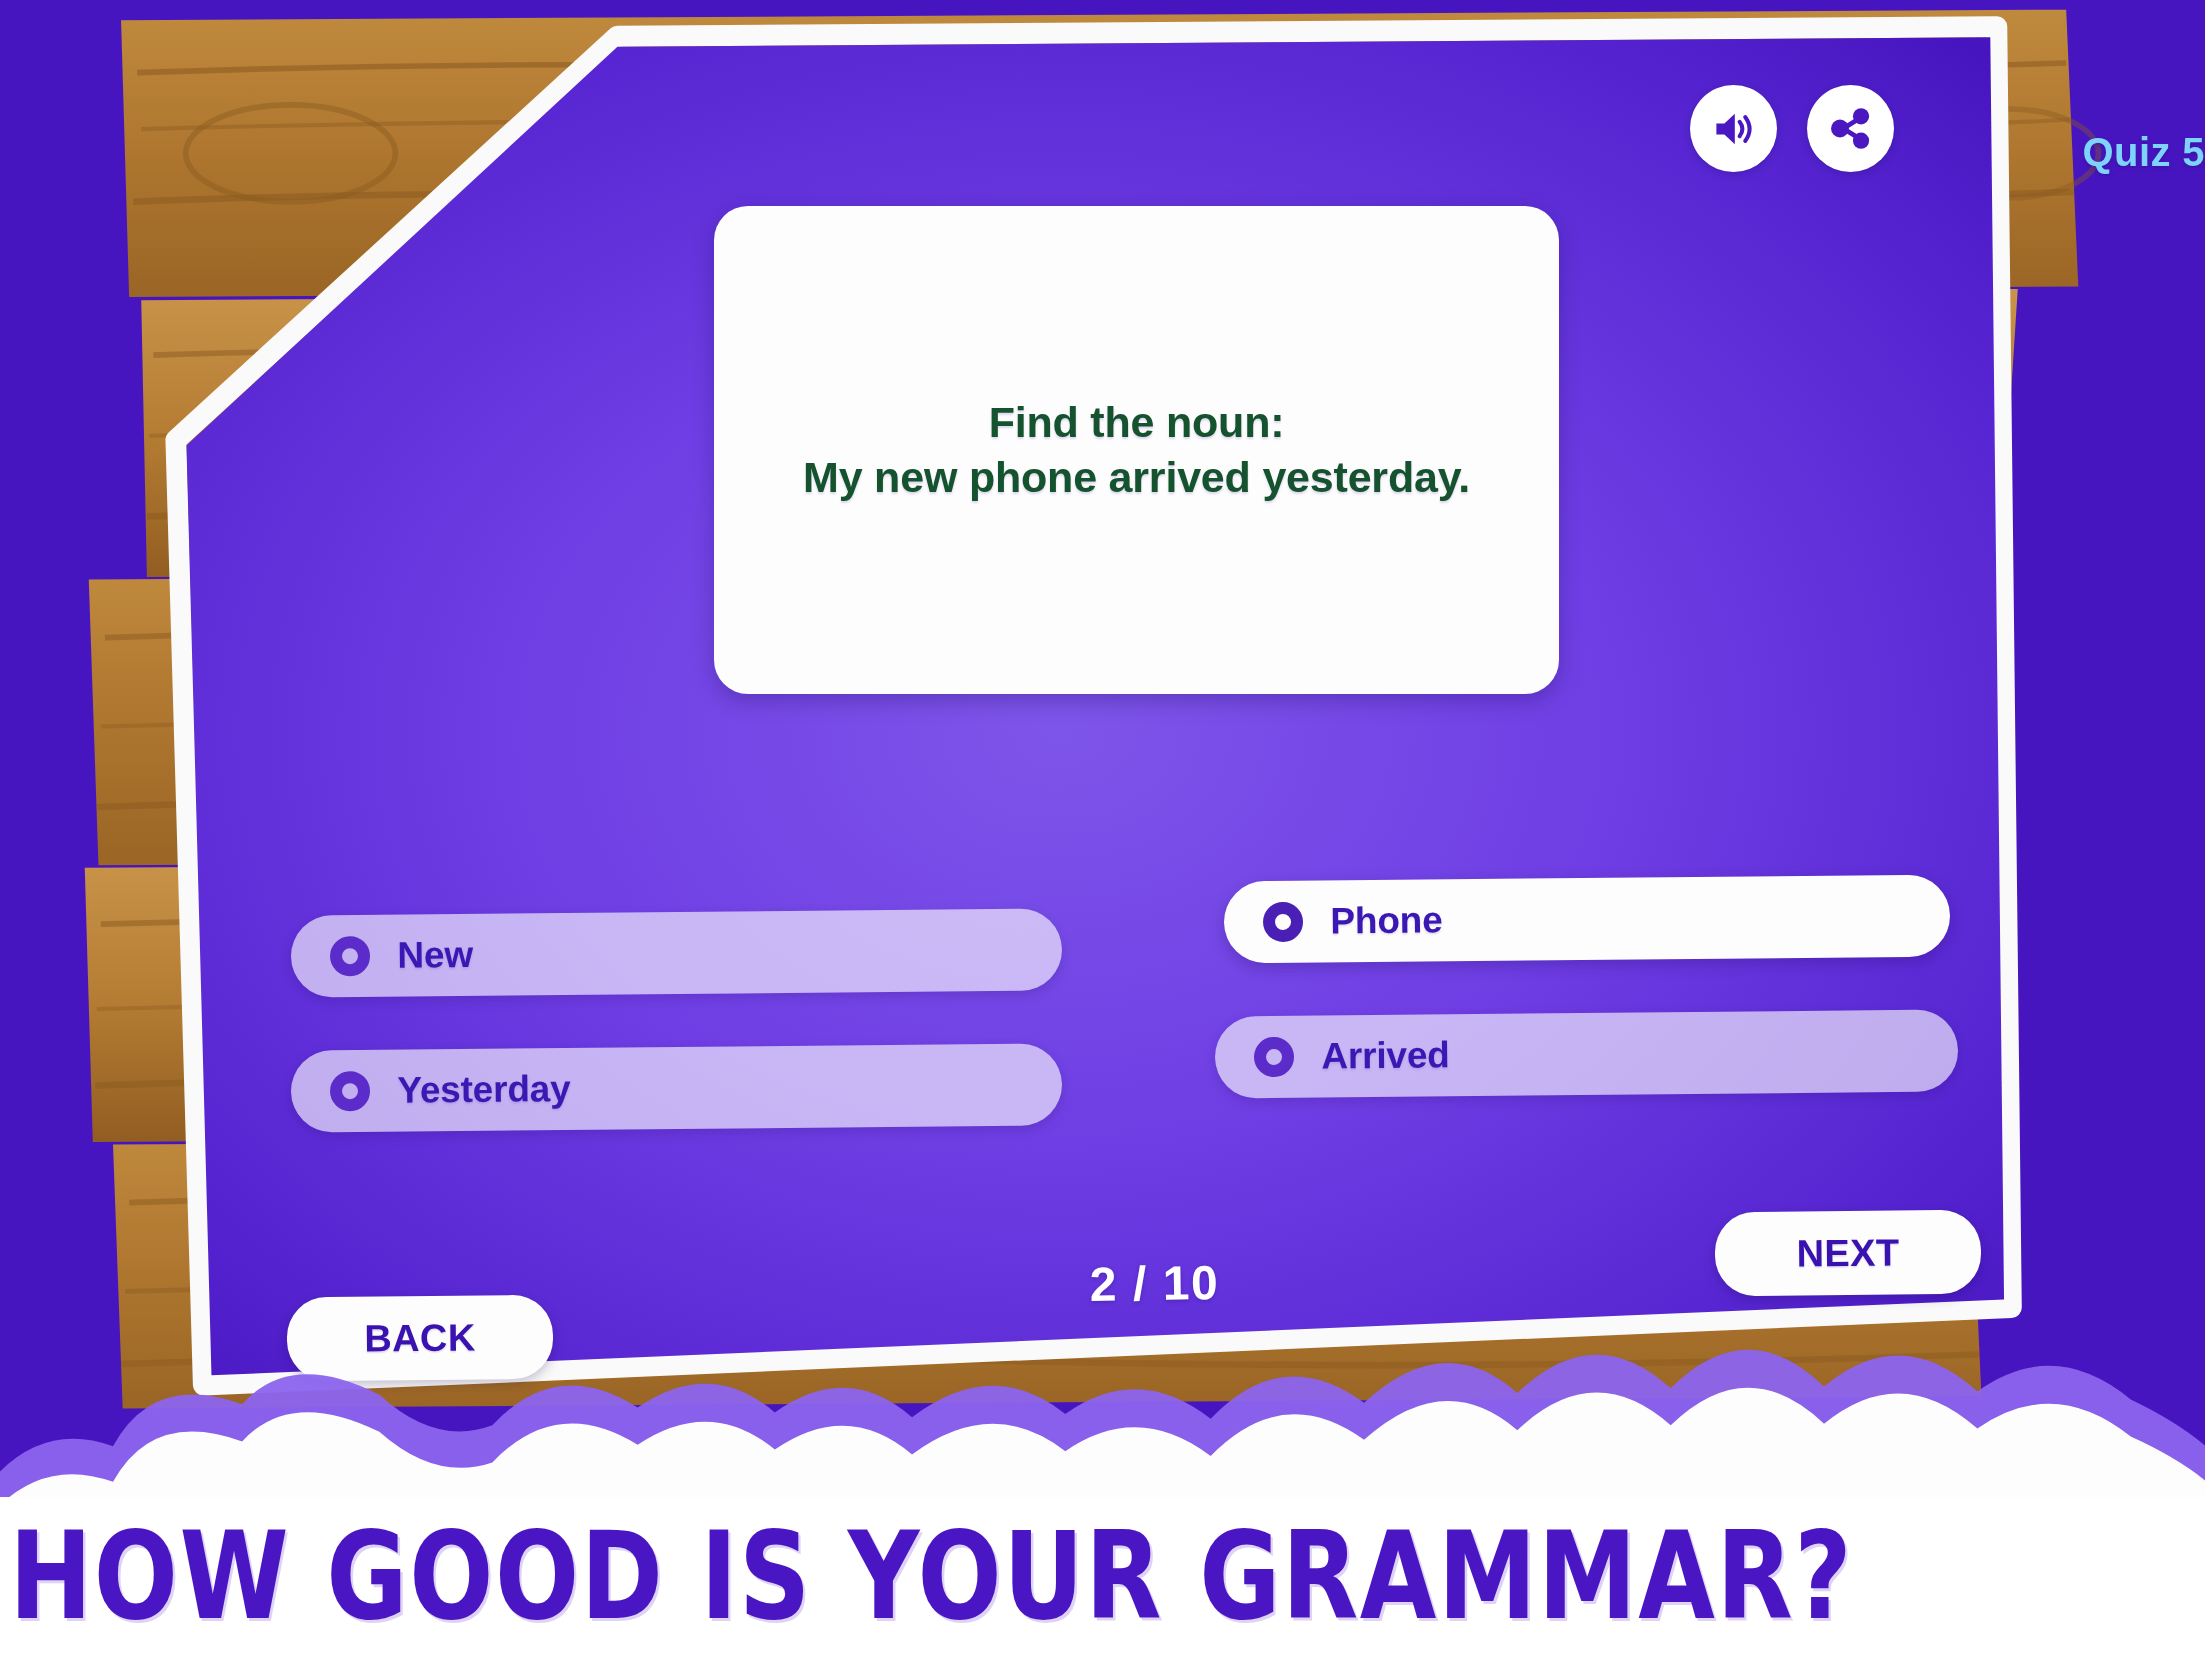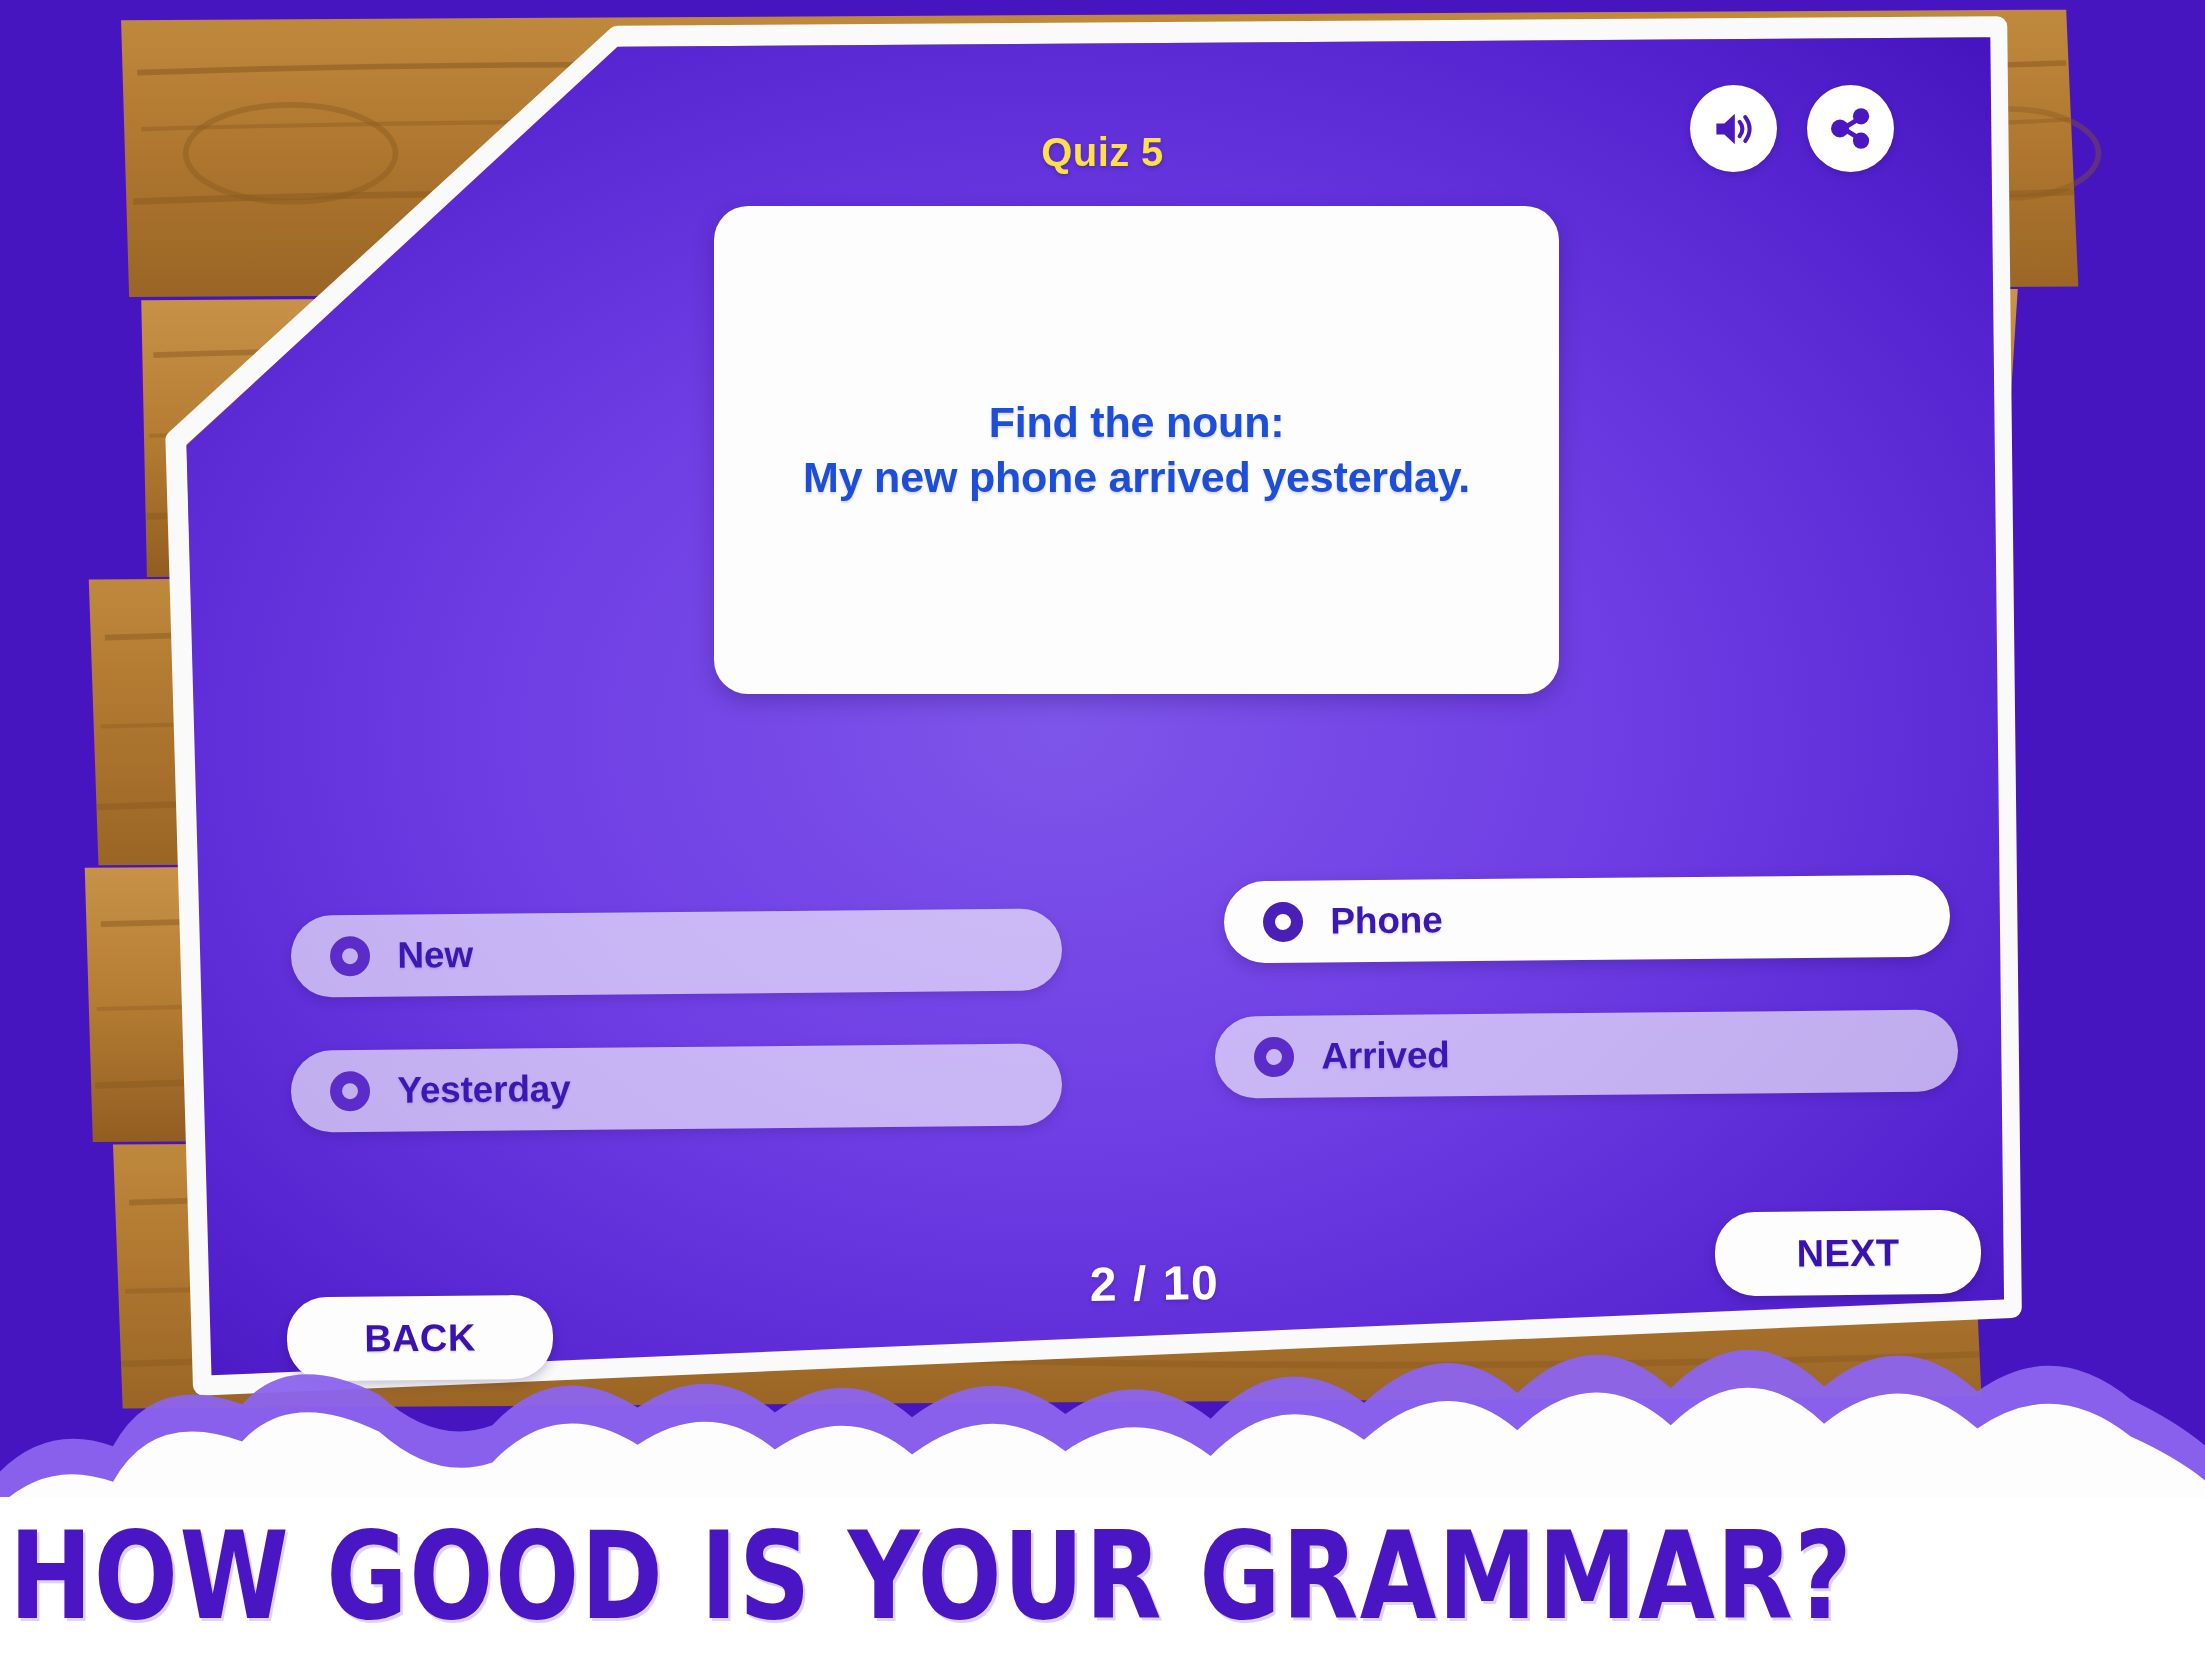--- a/index.html
+++ b/index.html
@@ -50,22 +50,22 @@
     pointer-events: none;
   }
   #panel-content > * { pointer-events: auto; }
 
   
   #quiz-title {
     position: absolute;
     left: 0;
     top: 130px;
     width: 2205px;
-    text-align: center;
-    color: #fde047;
+    text-align: right;
+    color: #7dd3fc;
     font-size: 40px;
     font-weight: bold;
     letter-spacing: 0.4px;
     text-shadow: 0 1.6px 4px rgba(30,0,90,0.28);
   }
 
   
   .icon-btn {
     position: absolute;
     width: 87px;
@@ -90,21 +90,21 @@
     width: 845px;
     height: 488px;
     background: #fdfdfd;
     border-radius: 34px;
     display: flex;
     align-items: center;
     justify-content: center;
     box-shadow: 0 6.5px 21px rgba(20,0,70,0.26);
   }
   #question-text {
-    color: #1d4ed8;
+    color: #14532d;
     font-size: 43px;
     font-weight: bold;
     line-height: 1.28;
     text-align: center;
     letter-spacing: -0.2px;
     white-space: pre-line;
     padding: 0 32px;
     text-shadow: 0 1.6px 2.4px rgba(70,30,160,0.18);
   }
 

